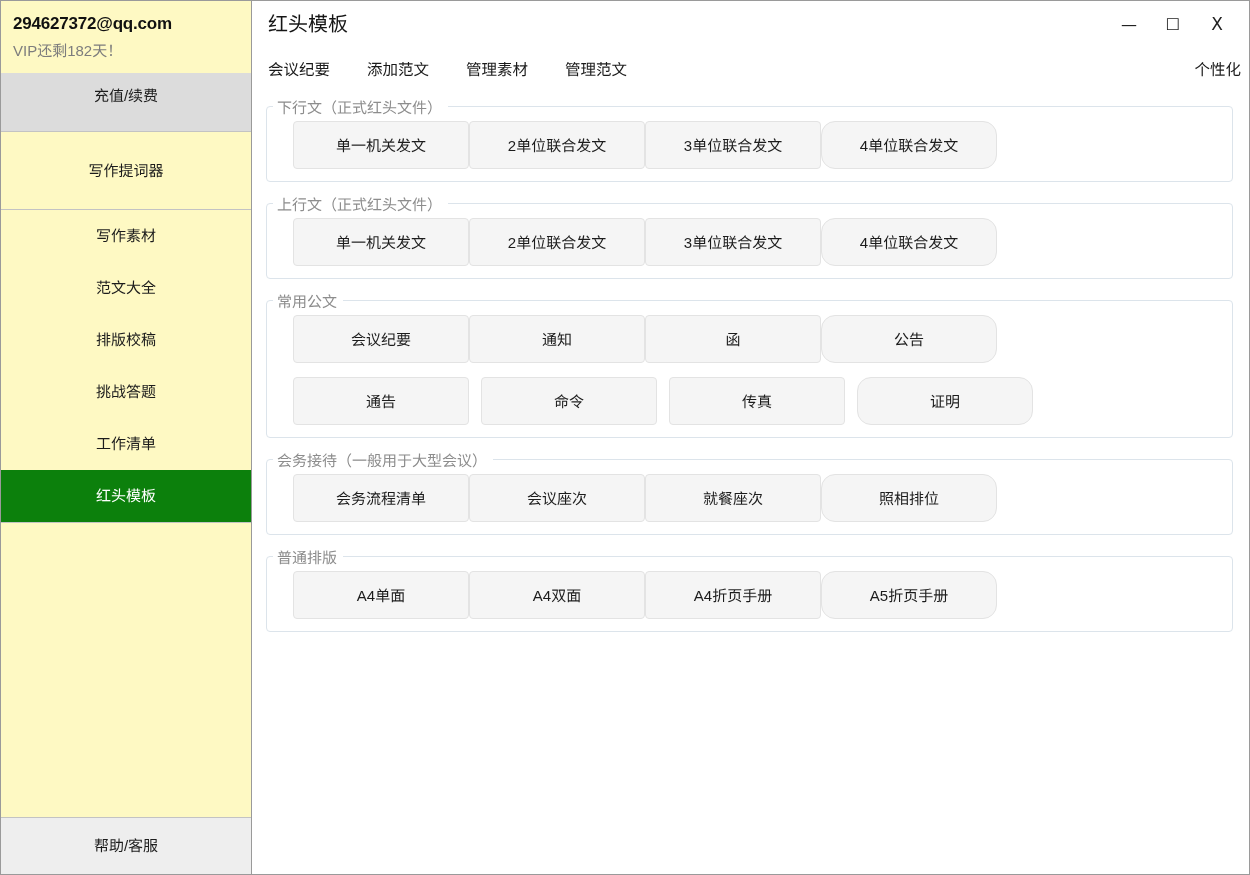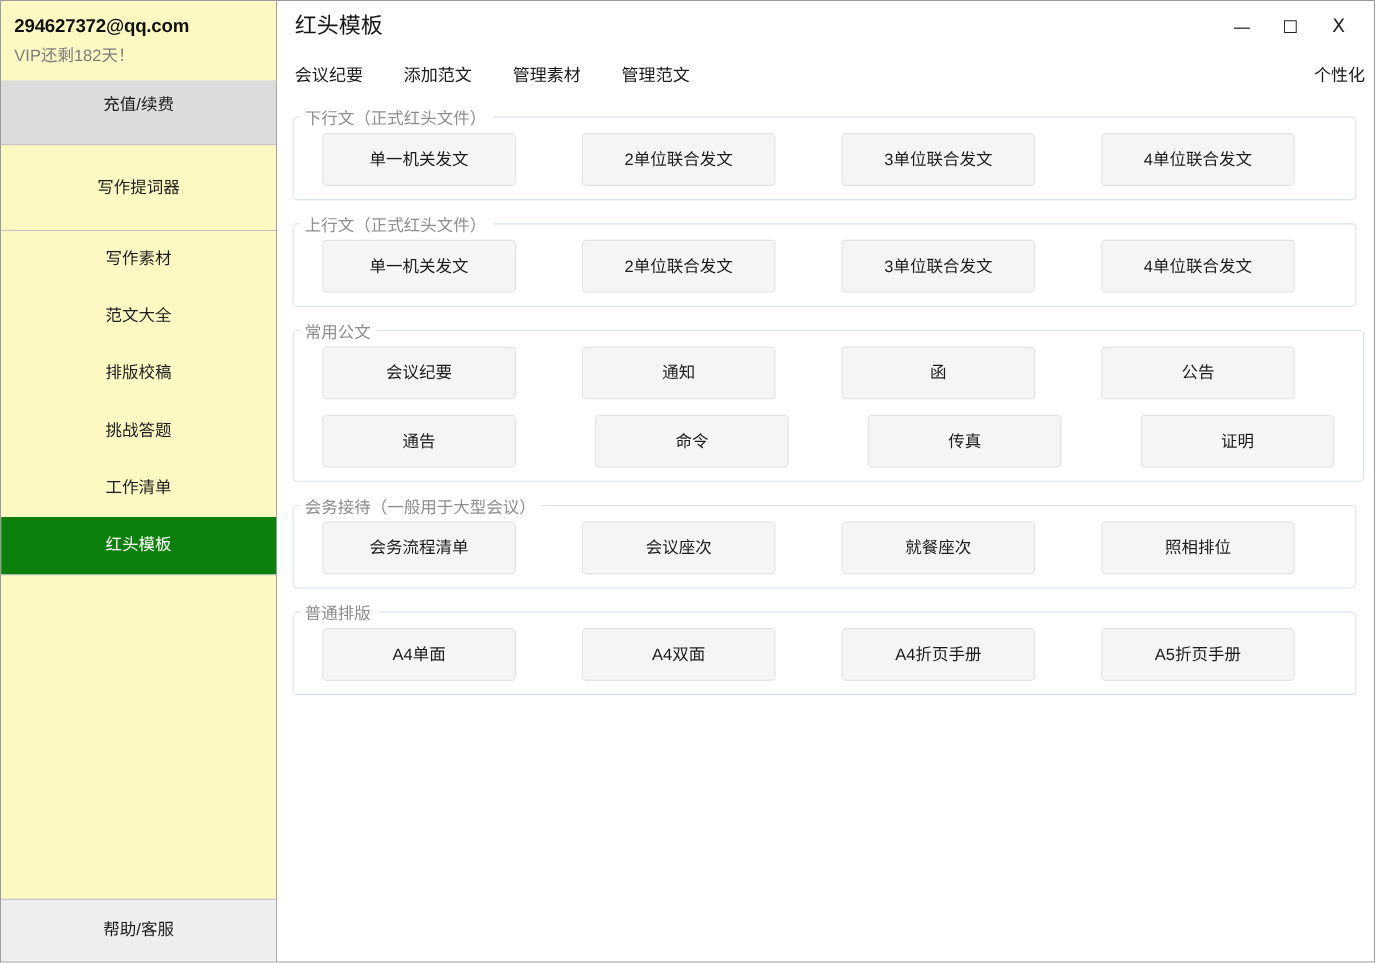--- a/index.html
+++ b/index.html
@@ -199,24 +199,24 @@
     height: 48px;
     line-height: 48px;
     text-align: center;
     font-size: 15px;
     color: #1c1c1c;
     background: #f5f5f5;
     border: 1px solid #e3e3e3;
     border-radius: 4px;
     box-sizing: border-box;
     cursor: default;
-    margin-right: 60px;
   }
   .tpl-btn:last-child {
     margin-right: 0;
+    border-radius: 14px;
   }
 </style>
 </head>
 <body>
 
 <div class="app-window">
 
   <div class="sidebar">
 
     <div class="account-block">

